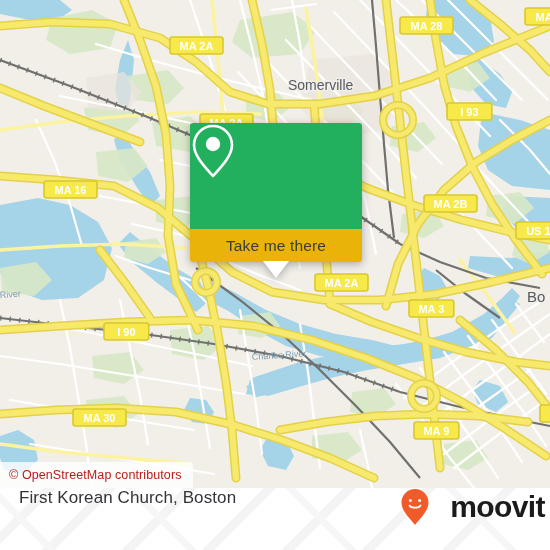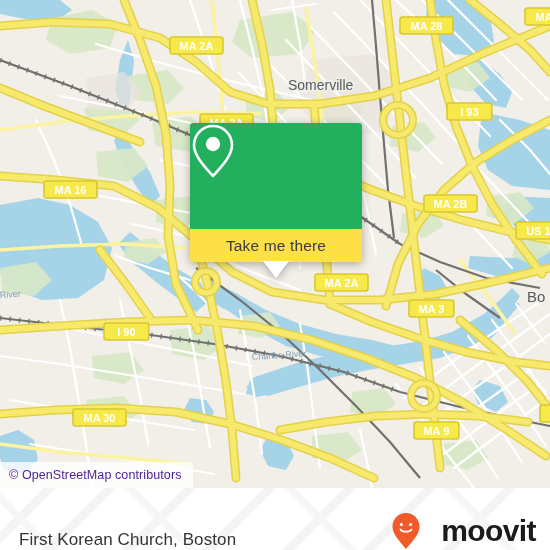--- a/index.html
+++ b/index.html
@@ -36,60 +36,60 @@
   }
 
   
   #attrib {
     position: absolute; left: 0; bottom: 0;
     height: 26px; padding: 0 11px 0 9px;
     display: flex; align-items: center;
     background: rgba(255,255,255,0.78);
     border-top-right-radius: 4px;
     border-bottom-right-radius: 0;
-    font-size: 12.5px; color: #4c1d95;
+    font-size: 12.5px; color: #b91c1c;
     letter-spacing: 0.1px;
     white-space: nowrap;
   }
 
   
   #popup {
     position: absolute; left: 190px; top: 123px;
     width: 172px;
     filter: drop-shadow(0 2px 4px rgba(0,0,0,0.30));
   }
   #popup-head {
     height: 106px; background: #22b05f;
     border-top-left-radius: 3px; border-top-right-radius: 3px;
     display: flex; align-items: center; justify-content: center;
   }
   #popup-body {
-    height: 33px; background: #fde047;
+    height: 33px; background: #eab308;
     border-bottom-left-radius: 3px; border-bottom-right-radius: 3px;
     display: flex; align-items: center; justify-content: center;
   }
   #popup-label {
     font-size: 15.5px; color: #3c3c3c; letter-spacing: 0.15px;
   }
   #popup-tail {
     position: absolute; left: 50%; bottom: -16px;
     transform: translateX(-50%);
     width: 0; height: 0;
     border-left: 13px solid transparent;
     border-right: 13px solid transparent;
     border-top: 17px solid #ffffff;
   }
 
   
   #footer {
     position: absolute; left: 0; bottom: 0;
     width: 550px; height: 62px;
     background: #ffffff;
-    display: flex; align-items: flex-end; justify-content: space-between;
-    padding: 0 14px 0 19px;
+    display: flex; align-items: flex-start; justify-content: space-between;
+    padding: 0 5px 0 19px;
     overflow: hidden;
   }
   #footer-wm { position: absolute; left: 0; top: 0; width: 550px; height: 62px; }
   #footer-title {
     position: relative; z-index: 2;
     font-size: 17px; color: #333438; letter-spacing: 0.1px;
     white-space: nowrap;
   }
   #brand {
     position: relative; z-index: 2;

